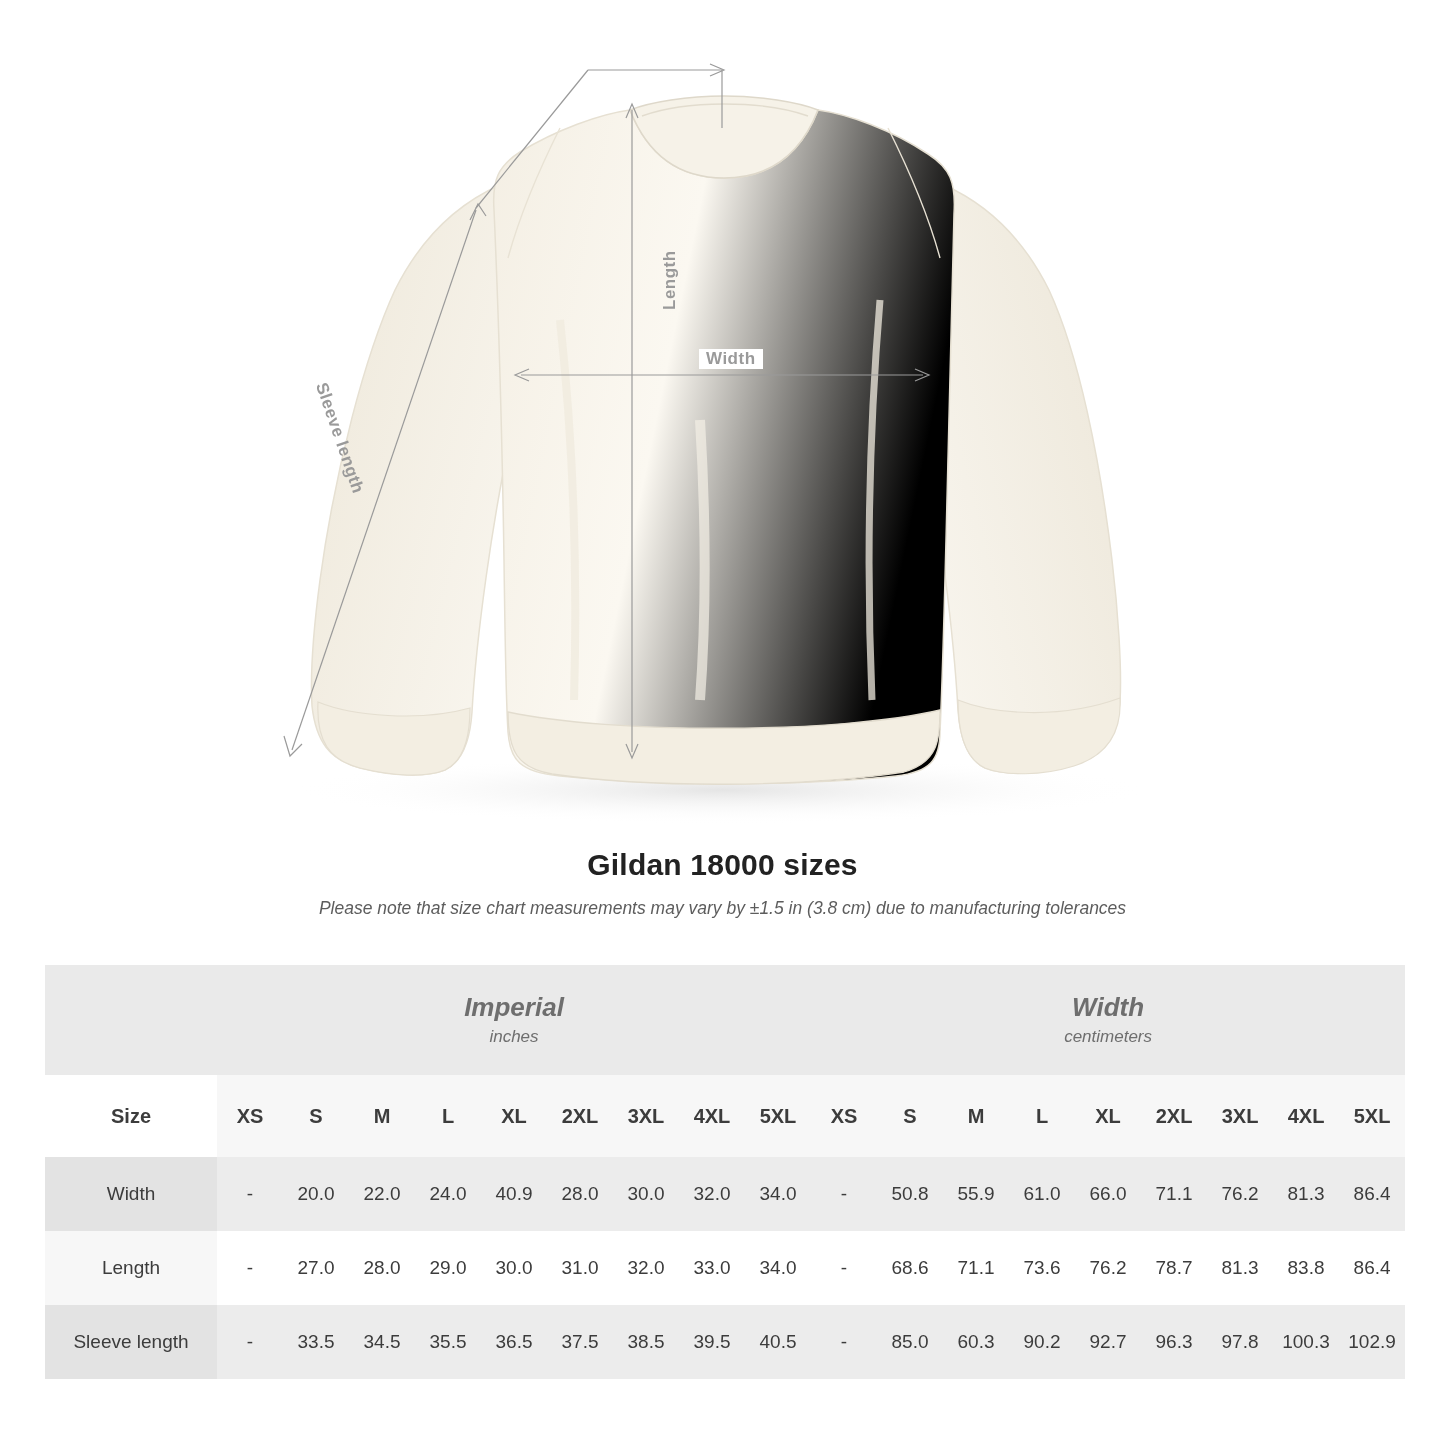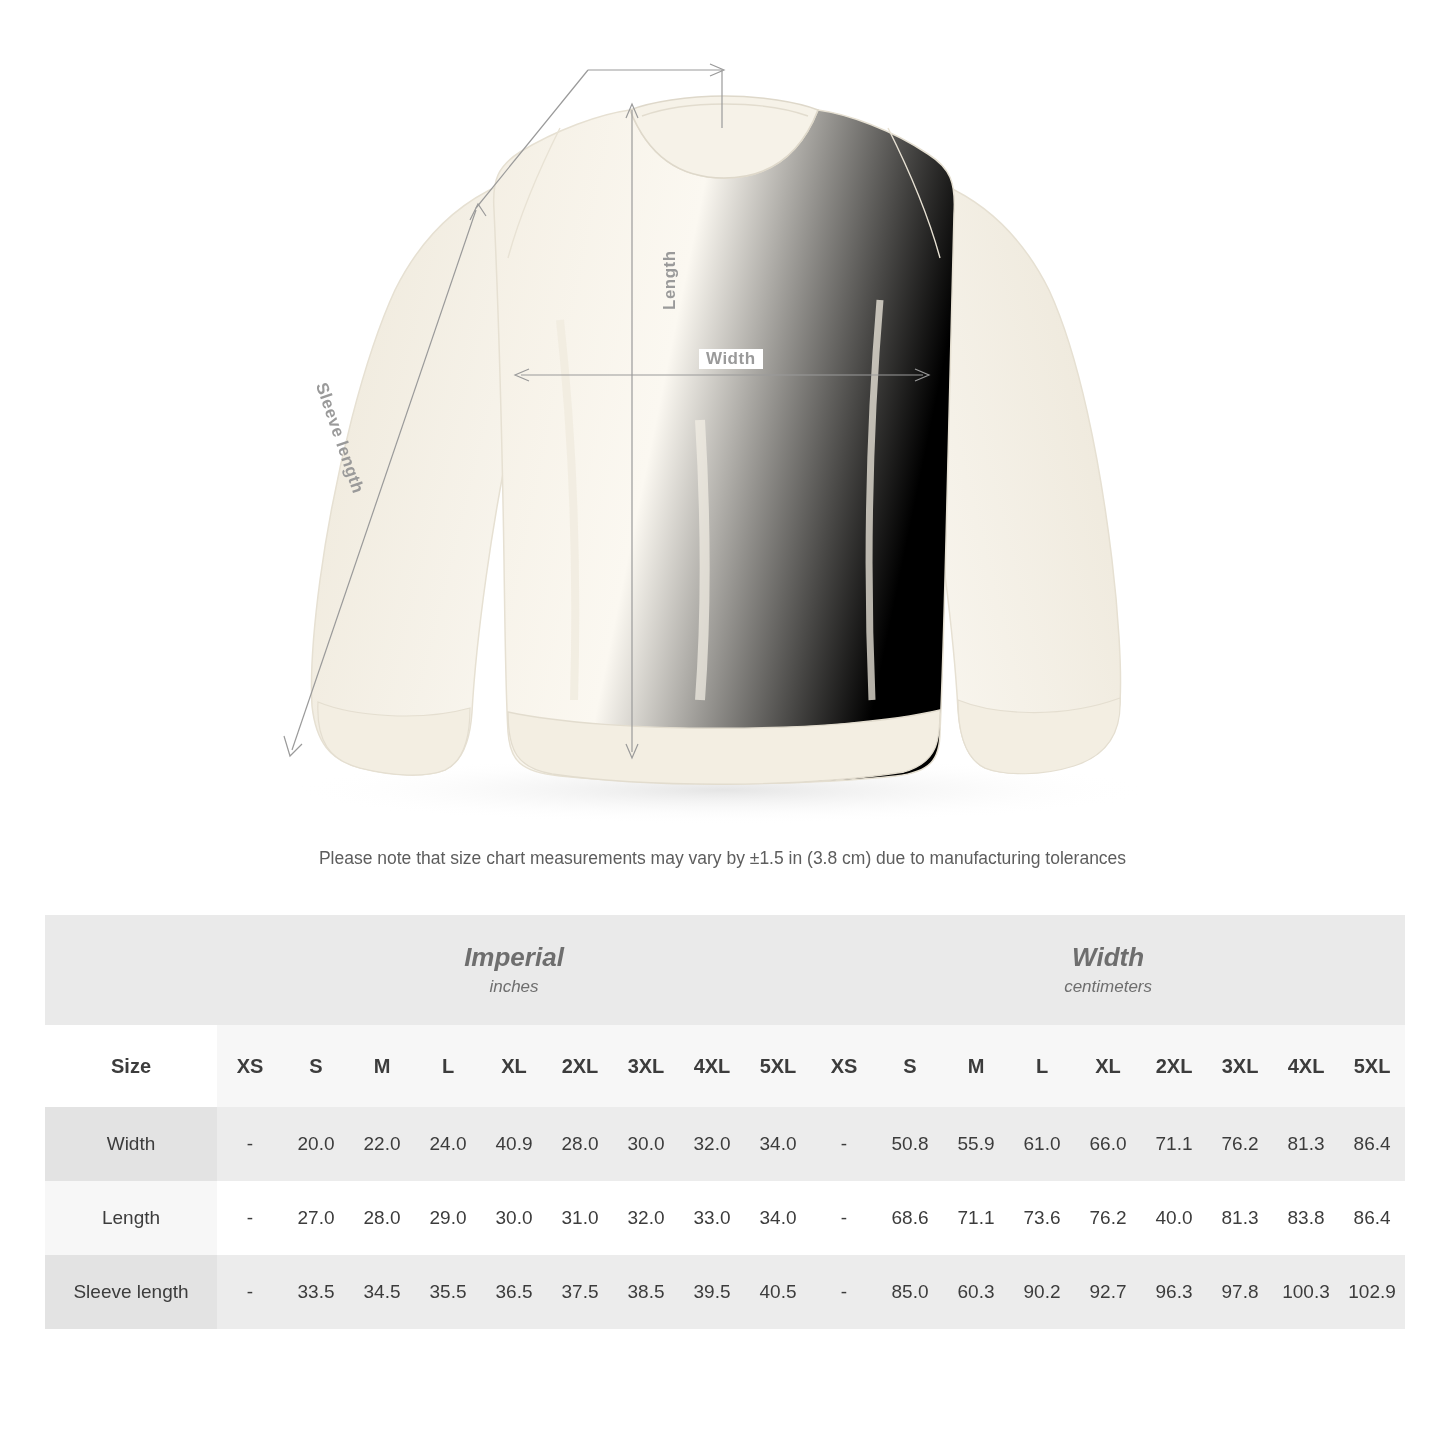--- a/index.html
+++ b/index.html
@@ -56,22 +56,23 @@
     text-align: center;
     margin-top: 18px;
   }
   .chart-title {
     font-size: 30px;
     font-weight: bold;
     color: #222222;
     letter-spacing: 0.2px;
   }
   .chart-note {
-    margin-top: 4px;
+    margin-top: 16px;
     font-size: 17.5px;
+    font-style: italic;
     color: #5d5d5d;
   }
 
   
   .table-wrap {
     margin-top: 30px;
     padding: 16px 45px;
   }
   table.size-table {
     width: 1355px;
@@ -244,20 +245,21 @@
         <line x1="722" y1="70" x2="722" y2="128"></line>
       </g>
     </svg>
 
     <div class="dim-label vertical" style="left:660px; top:310px;">Length</div>
     <div class="dim-label" style="left:699px; top:349px; background:#ffffff; padding:0 7px;">Width</div>
     <div class="dim-label diagonal" style="left:330px; top:380px;">Sleeve length</div>
   </div>
 
   <div class="title-block">
+    <div class="chart-title">Gildan 18000 sizes</div>
     <div class="chart-note">Please note that size chart measurements may vary by ±1.5 in (3.8 cm) due to manufacturing tolerances</div>
   </div>
 
   <div class="table-wrap">
     <table class="size-table">
       <colgroup>
         <col class="col-label">
         <col class="col-size">
           <col class="col-size">
           <col class="col-size">
@@ -343,21 +345,21 @@
           <td>30.0</td>
           <td>31.0</td>
           <td>32.0</td>
           <td>33.0</td>
           <td>34.0</td>
           <td>-</td>
           <td>68.6</td>
           <td>71.1</td>
           <td>73.6</td>
           <td>76.2</td>
-          <td>40.0</td>
+          <td>78.7</td>
           <td>81.3</td>
           <td>83.8</td>
           <td>86.4</td>
         </tr>
 
         <tr class="band">
           <td class="rowlabel">Sleeve length</td>
           <td>-</td>
           <td>33.5</td>
           <td>34.5</td>

